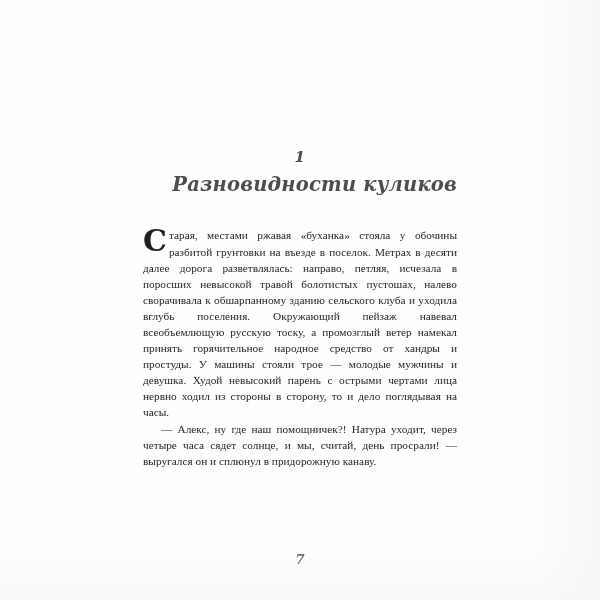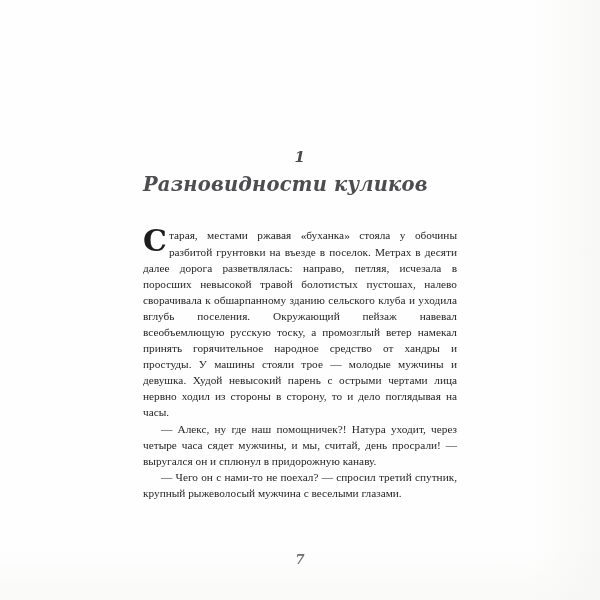--- a/index.html
+++ b/index.html
@@ -46,21 +46,21 @@
     font-size: 15px;
     font-weight: 700;
     font-style: italic;
     color: #4a4a4a;
     letter-spacing: 0.5px;
     line-height: 1;
     margin: 0 0 9px 0;
   }
 
   .chapter-title {
-    text-align: left;
+    text-align: right;
     font-family: "DejaVu Serif", "Liberation Serif", serif;
     font-size: 19.5px;
     font-weight: 700;
     font-style: italic;
     color: #4d4d50;
     letter-spacing: 0.2px;
     line-height: 1.15;
     margin: 0 0 31px 0;
     white-space: nowrap;
   }
@@ -112,21 +112,20 @@
   <div id="scan-tint"></div>
 
   <div id="text-block">
 
     <div class="chapter-number">1</div>
 
     <h1 class="chapter-title">Разновидности куликов</h1>
 
     <p class="body-text"><span class="dropcap">С</span><span>тарая, местами ржавая «буханка» стояла у обочины разбитой грунтовки на въезде в поселок. Метрах в десяти далее дорога разветвлялась: направо, петляя, исчезала в поросших невысокой травой болотистых пустошах, налево сворачивала к обшарпанному зданию сельского клуба и уходила вглубь поселения. Окружающий пейзаж навевал всеобъемлющую русскую тоску, а промозглый ветер намекал принять горячительное народное средство от хандры и простуды. У машины стояли трое — молодые мужчины и девушка. Худой невысокий парень с острыми чертами лица нервно ходил из стороны в сторону, то и дело поглядывая на часы.</span></p>
 
-    <p class="body-text indent">— Алекс, ну где наш помощничек?! Натура уходит, через четыре часа сядет мужчины, и мы, считай, день просрали! — выругался он и сплюнул в придорожную канаву.</p>
+    <p class="body-text indent">— Алекс, ну где наш помощничек?! Натура уходит, через четыре часа сядет солнце, и мы, считай, день просрали! — выругался он и сплюнул в придорожную канаву.</p>
 
 
-    <p class="body-text indent">— Чего он с нами-то не поехал? — спросил третий спутник, крупный рыжеволосый мужчина с веселыми глазами.</p>
 
     <div class="page-number">7</div>
 
   </div>
 </div>
 
 </body></html>

